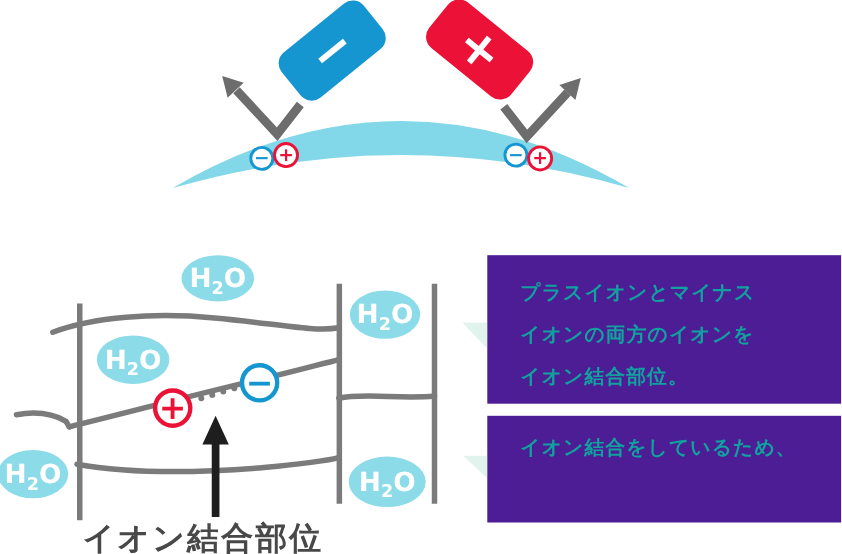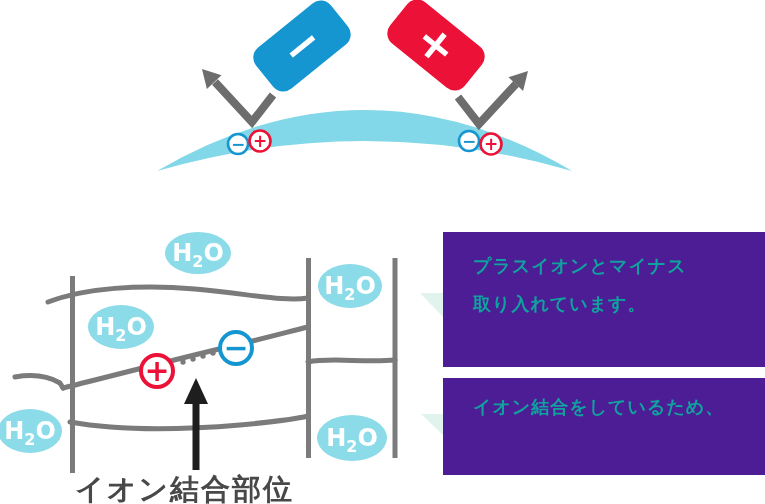--- a/index.html
+++ b/index.html
@@ -126,21 +126,22 @@
       <polygon points="196,158 184,184 208,184" fill="#1e1e1e"></polygon>
       <rect x="192.5" y="182" width="7" height="68" fill="#1e1e1e"></rect>
     </g>
 
     <text class="bond-label" x="75" y="279" font-size="29" letter-spacing="2">イオン結合部位</text>
   </svg>
 
   <div class="bubble" id="callout-1">
     <div class="tail"></div>
     <div class="callout-line">プラスイオンとマイナス</div>
-    <div class="callout-line">取り入れています。</div>
+    <div class="callout-line">イオンの両方のイオンを</div>
+    <div class="callout-line">イオン結合部位。</div>
   </div>
 
   <div class="bubble" id="callout-2">
     <div class="tail"></div>
     <div class="callout-line">イオン結合をしているため、</div>
   </div>
 
 </div>
 
 </body></html>

